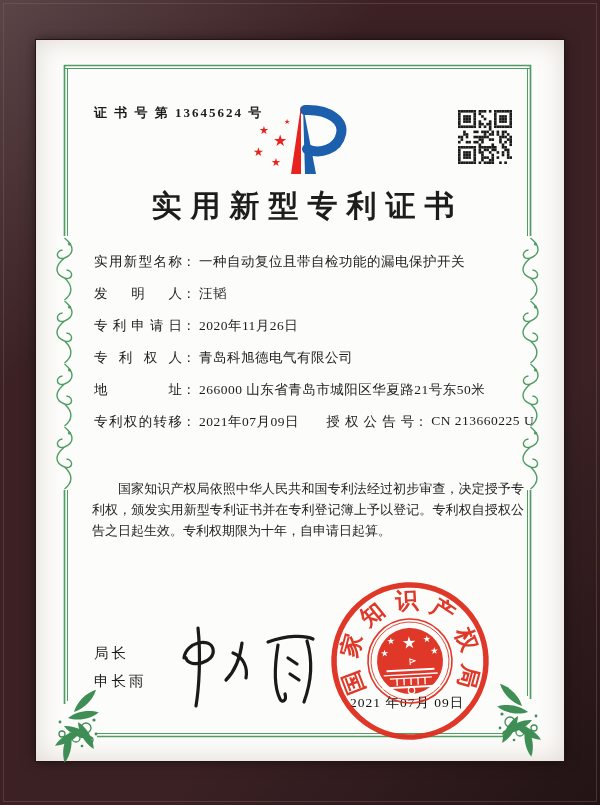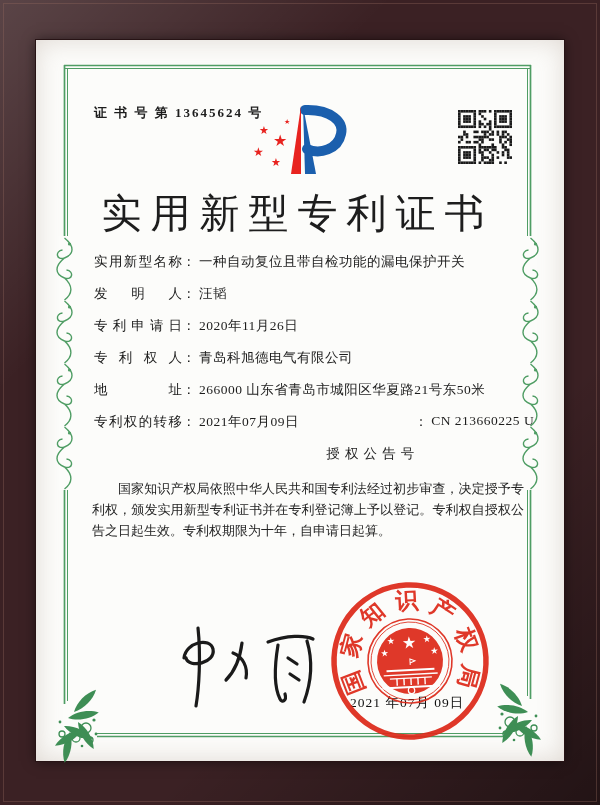--- a/index.html
+++ b/index.html
@@ -14,29 +14,29 @@
   .paper{position:absolute;left:36px;right:36px;top:40px;bottom:44px;background:#fcfcfa;
     box-shadow:0 0 0 1px #27131-5;box-shadow:0 0 0 1px #271315,0 0 12px rgba(0,0,0,.55),
     inset 0 0 26px rgba(140,110,95,.25);}
   
   .deco{position:absolute;left:0;top:0;z-index:2;}
   
   .cert-no{position:absolute;left:94px;top:104px;font-size:13px;letter-spacing:2px;z-index:3;font-weight:bold;}
   .logo{position:absolute;left:243px;top:100px;z-index:3;}
   .qr{position:absolute;left:458px;top:110px;z-index:3;}
   .title{position:absolute;left:64px;width:467px;top:186px;text-align:center;
-    font-size:40px;font-weight:400;letter-spacing:9px;z-index:3;white-space:nowrap;}
+    font-size:30px;font-weight:700;letter-spacing:9px;z-index:3;white-space:nowrap;padding-left:10px;}
   
   .fields{position:absolute;left:94px;top:253px;width:432px;z-index:3;font-size:13.5px;}
   .frow{height:22px;margin-bottom:10px;white-space:nowrap;}
   .flabel{display:inline-block;width:88px;text-align:justify;text-align-last:justify;
     vertical-align:top;}
   .fcolon{display:inline-block;vertical-align:top;}
   .fvalue{display:inline-block;vertical-align:top;letter-spacing:.5px;}
-  .pair2{margin-left:24px;margin-top:32px;}
+  .pair2{margin-left:24px;}
   
   .body-text{position:absolute;left:88px;top:474px;width:440px;z-index:3;
     font-size:13px;line-height:1.62;text-align:justify;color:#242424;}
   .body-text p{margin:4px;text-indent:2em;}
   
   .officer{position:absolute;left:94px;top:640px;z-index:3;font-size:14.5px;
     letter-spacing:3px;line-height:1.9;}
   .signature{position:absolute;left:156px;top:616px;z-index:3;}
   .seal-date{position:absolute;left:350px;top:694px;z-index:3;font-size:13.5px;
     letter-spacing:1px;color:#111;white-space:nowrap;}
@@ -403,20 +403,24 @@
       <span class="fvalue">2021年07月09日</span>
       <span class="flabel pair2">授权公告号</span><span class="fcolon">：</span>
       <span class="fvalue">CN 213660225 U</span>
     </div>
   </div>
 
   <div class="body-text">
     <p>国家知识产权局依照中华人民共和国专利法经过初步审查，决定授予专利权，颁发实用新型专利证书并在专利登记簿上予以登记。专利权自授权公告之日起生效。专利权期限为十年，自申请日起算。</p>
   </div>
 
+  <div class="officer">
+    <div>局长</div>
+    <div>申长雨</div>
+  </div>
 
   <svg class="signature" width="170" height="100" viewBox="0 0 170 100">
     <g fill="none" stroke="#1a1a1a" stroke-width="3.2" stroke-linecap="round">
       <path d="M28,42 C30,26 54,21 57,33 C60,47 33,53 30,42"></path>
       <path d="M42,12 C45,40 43,72 40,90"></path>
       <path d="M86,27 C84,43 78,56 70,64"></path>
       <path d="M77,37 C87,41 92,51 90,62"></path>
       <path d="M112,26 C131,19 149,19 157,23"></path>
       <path d="M122,29 C118,53 118,71 124,83 C126,87 131,85 129,78"></path>
       <path d="M151,25 C157,45 155,67 148,86"></path>

